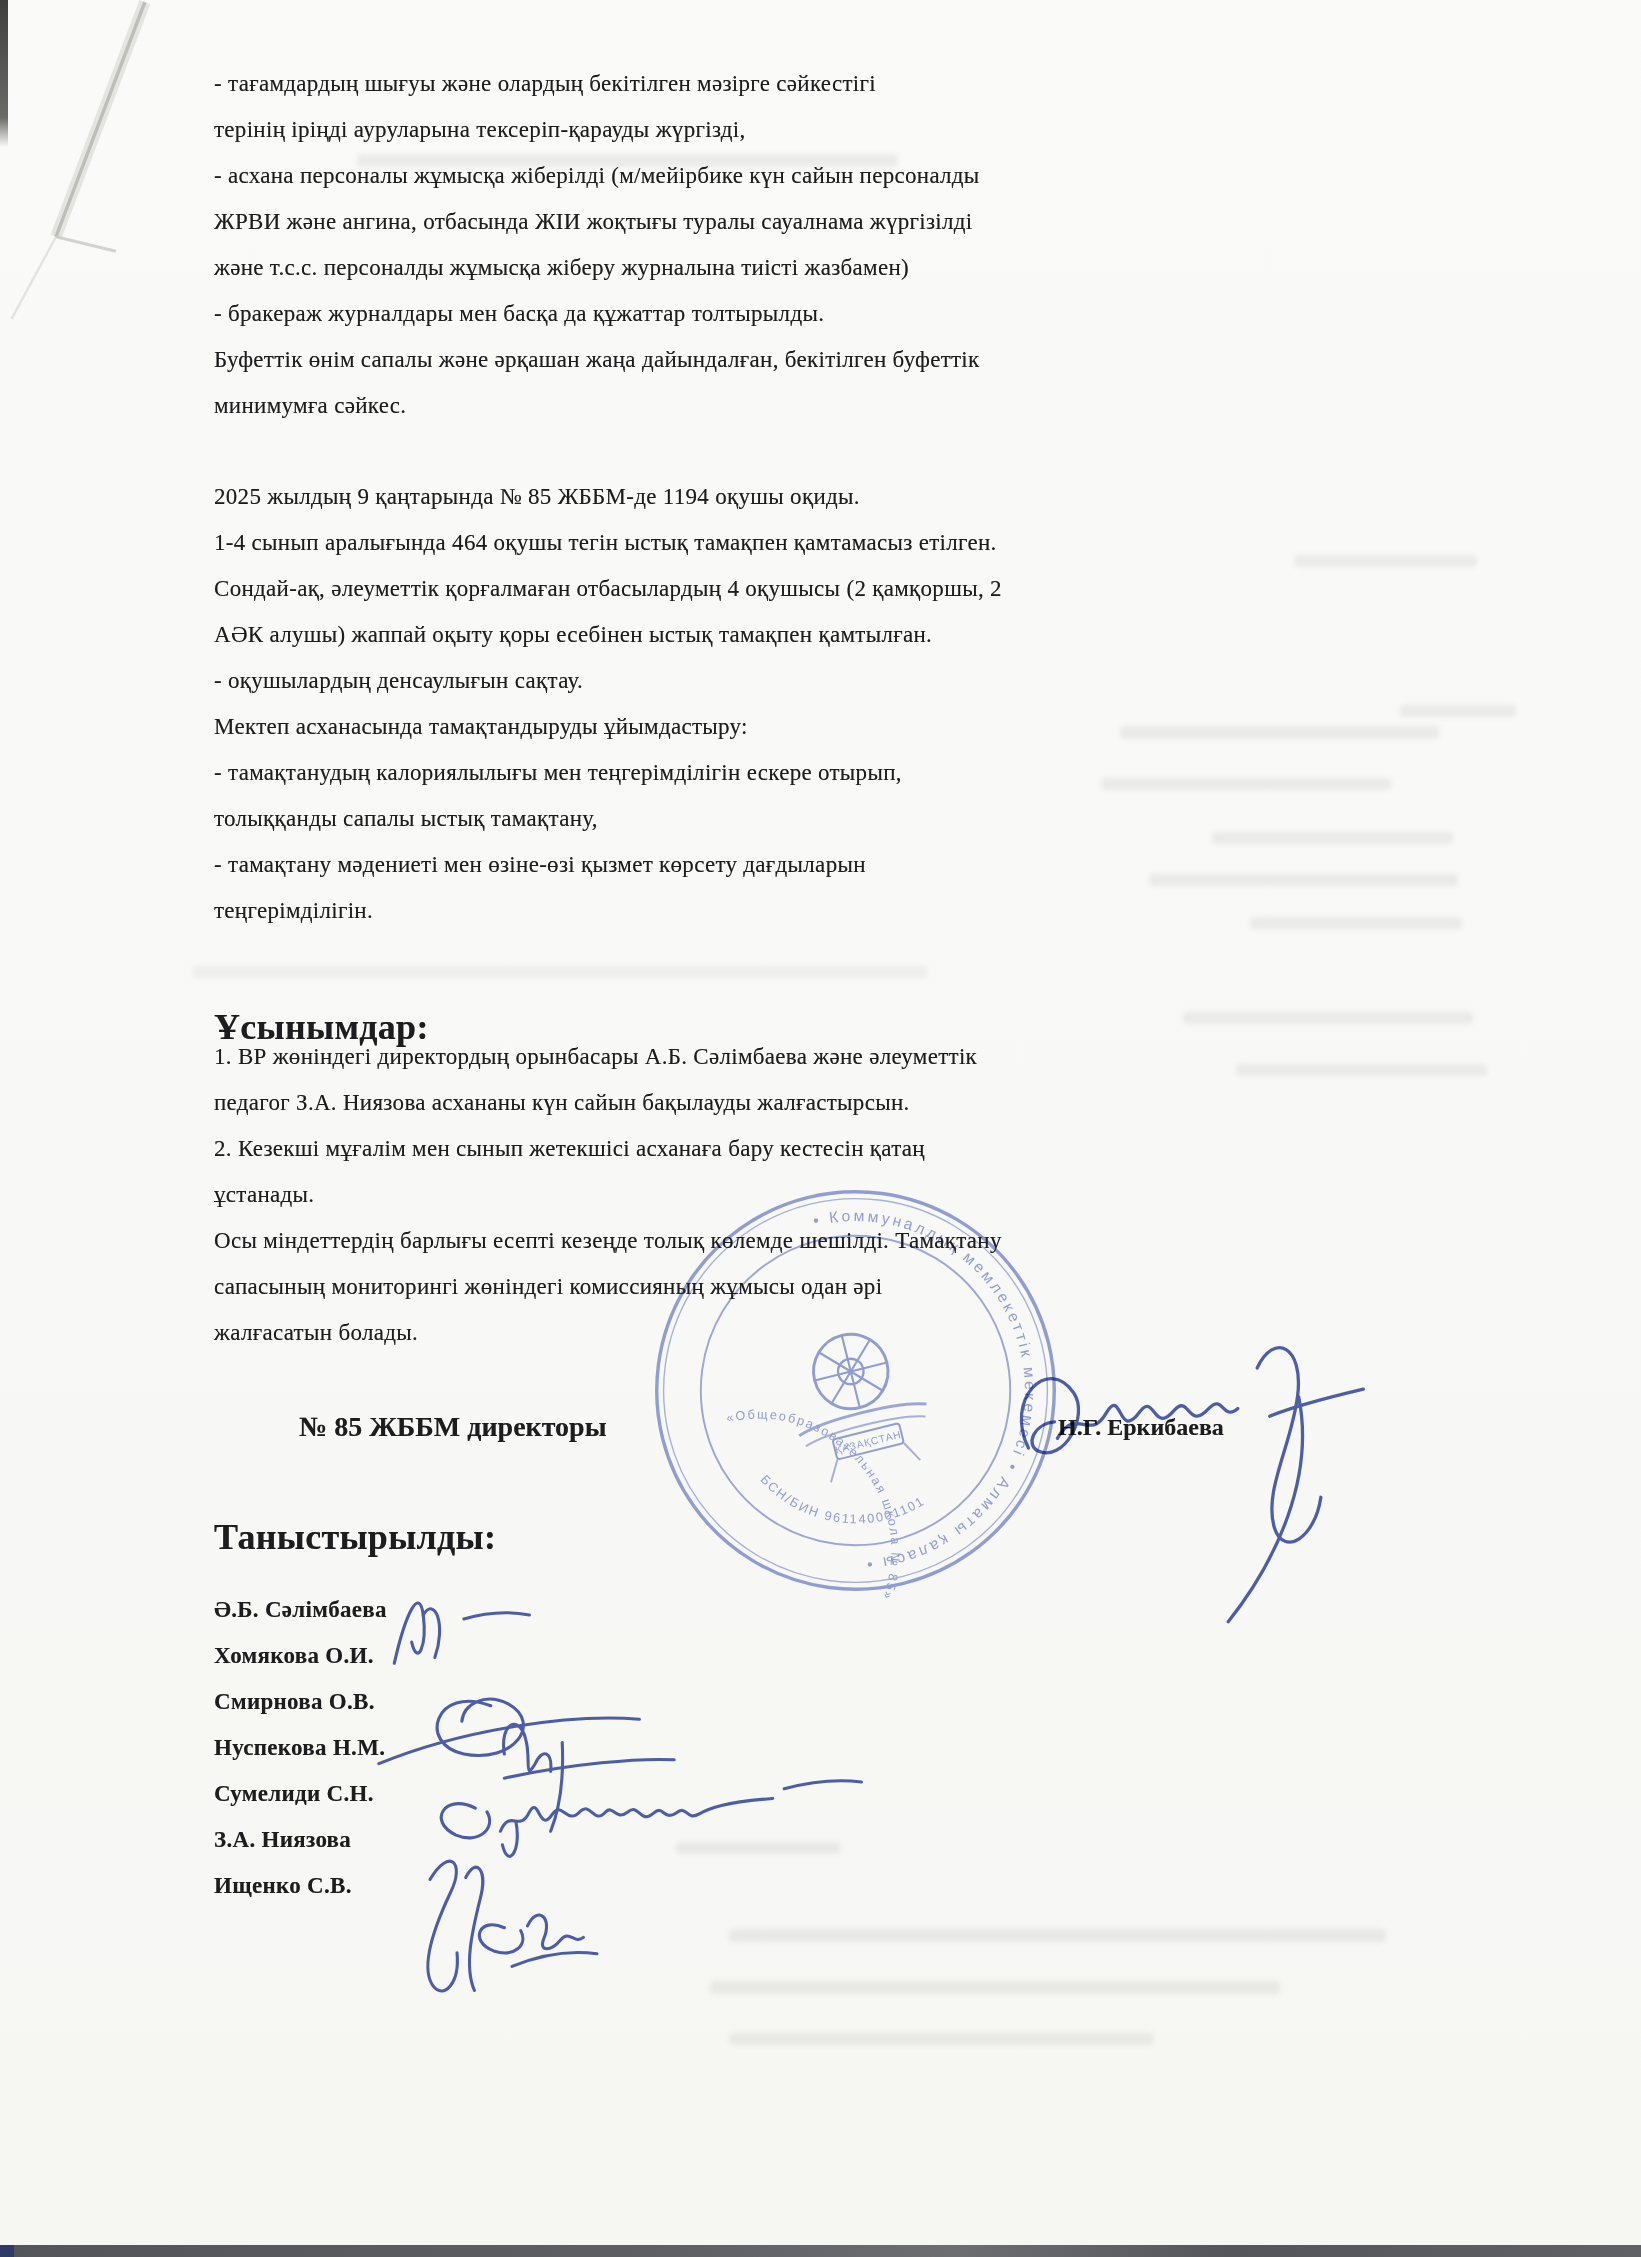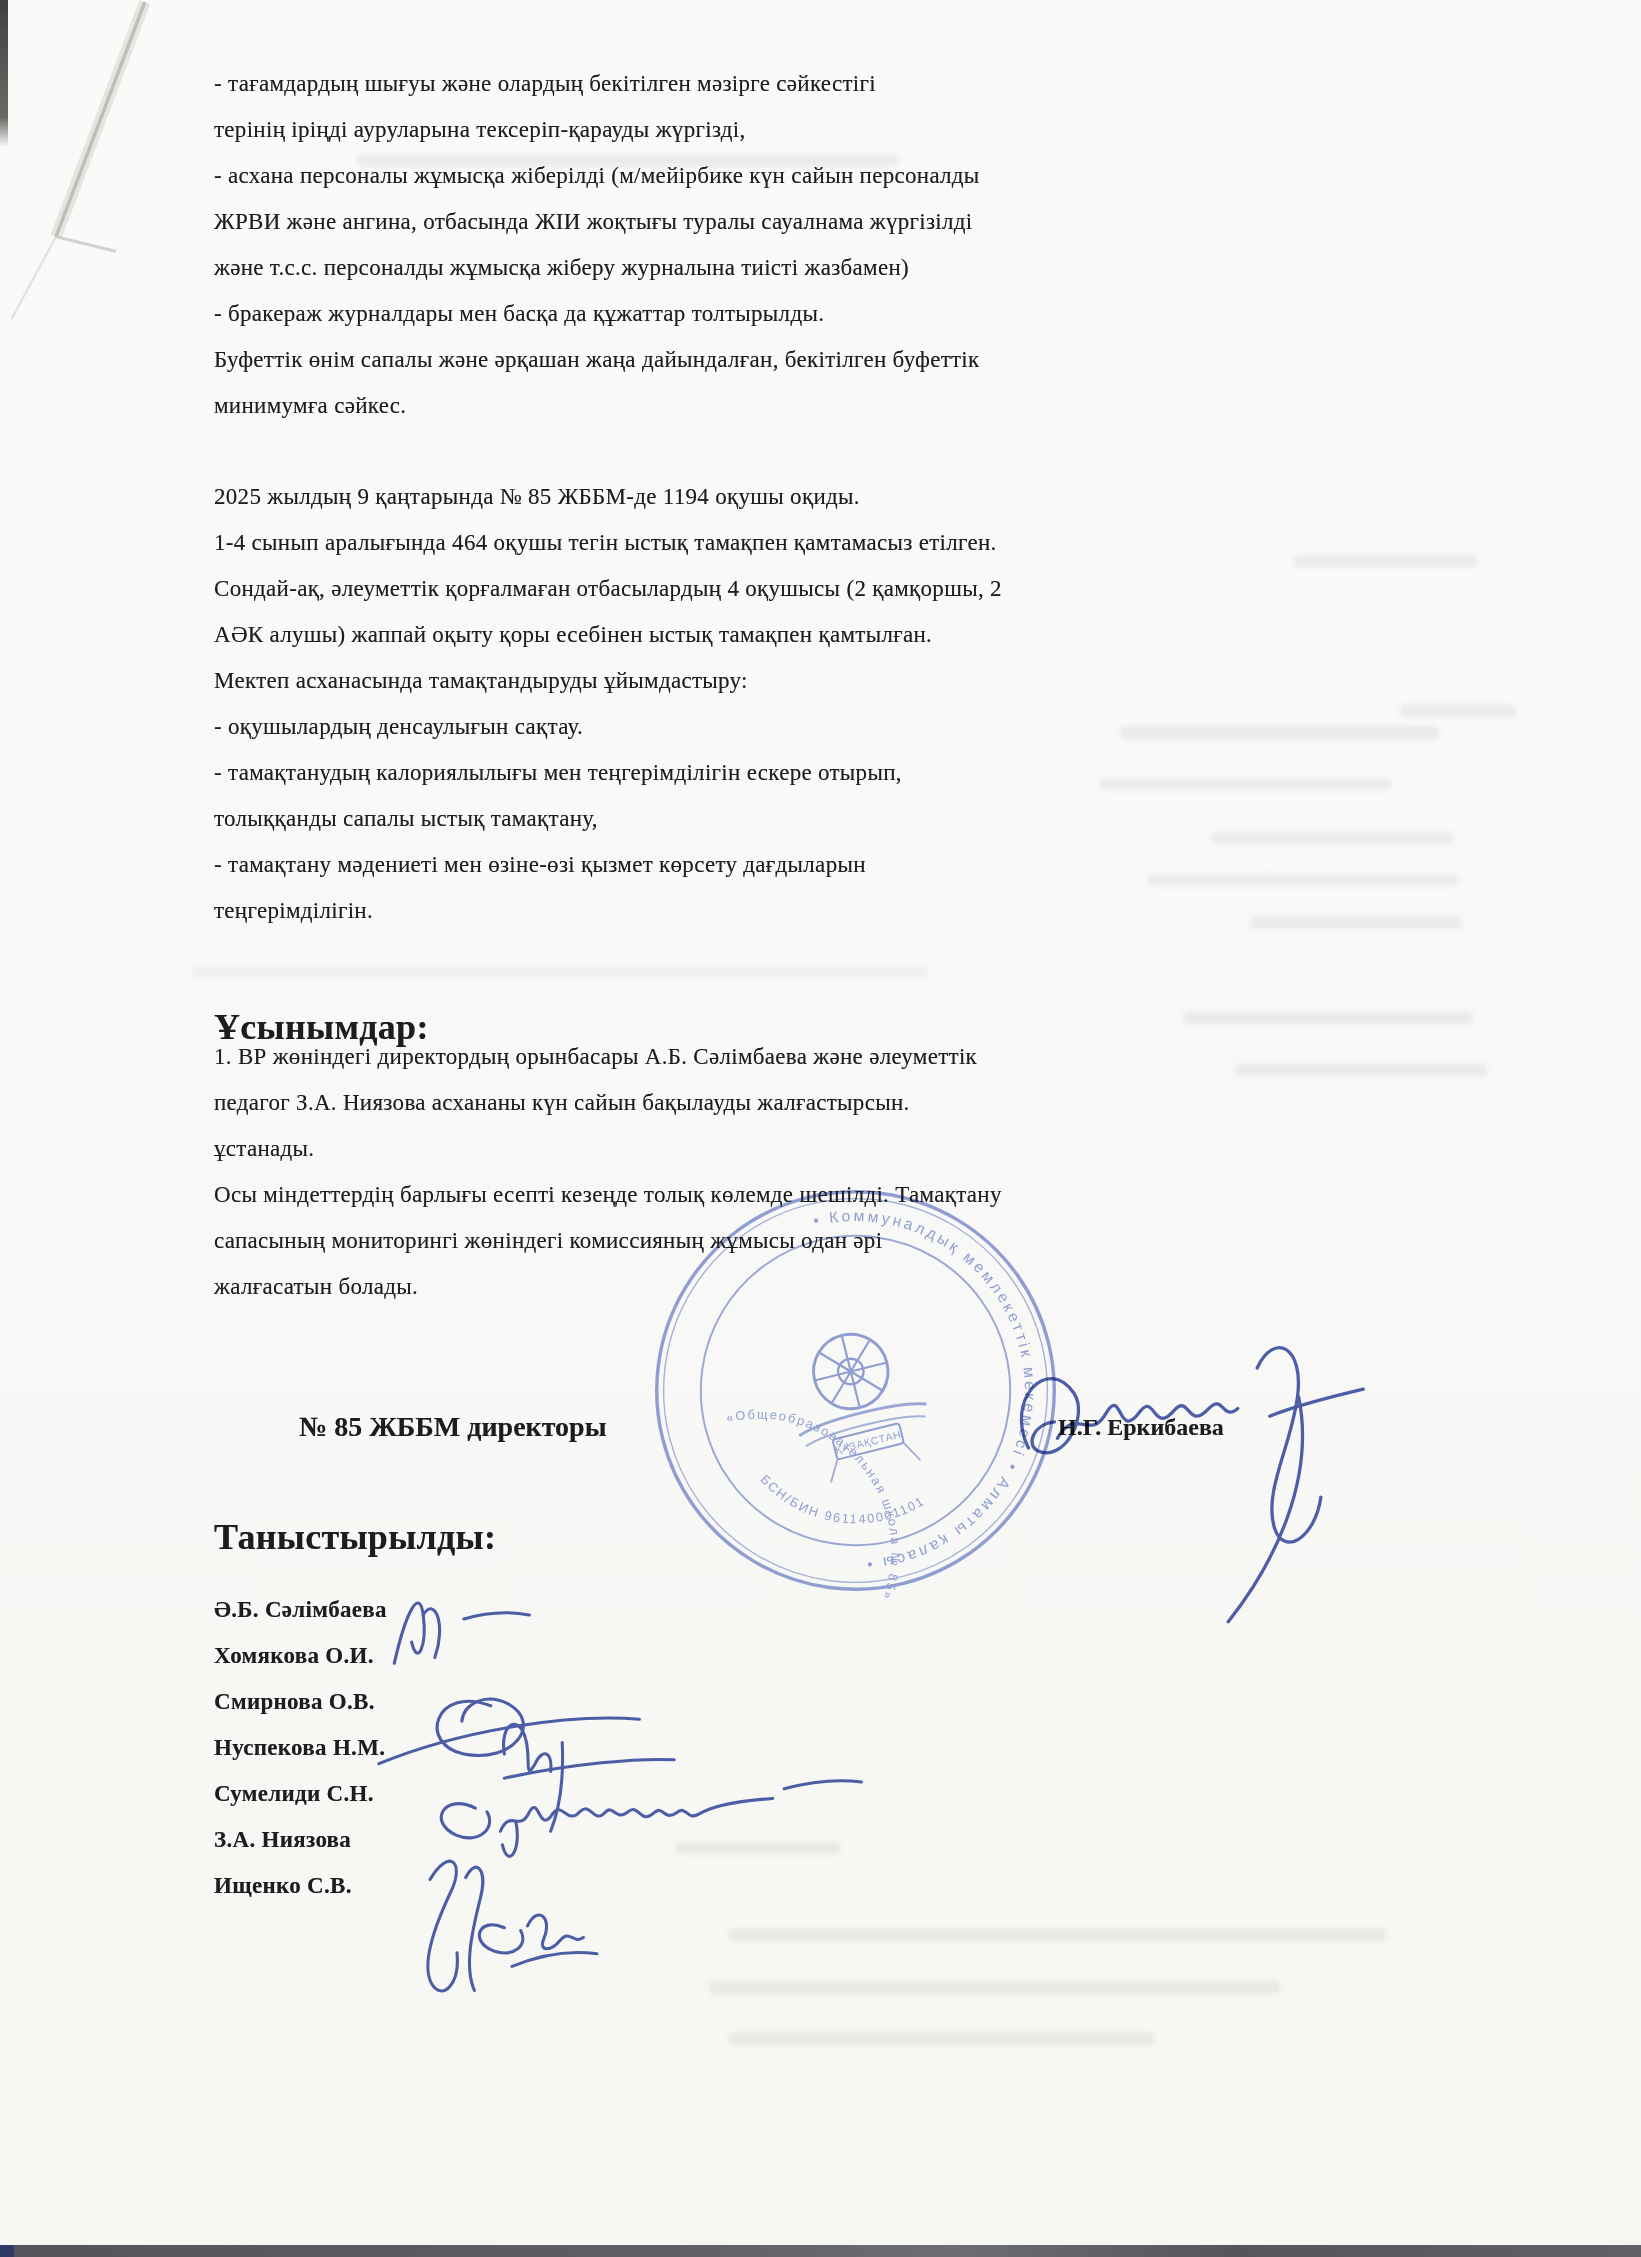--- a/index.html
+++ b/index.html
@@ -73,33 +73,34 @@
       <div class="txtline">- бракераж журналдары мен басқа да құжаттар толтырылды.</div>
       <div class="txtline">Буфеттік өнім сапалы және әрқашан жаңа дайындалған, бекітілген буфеттік</div>
       <div class="txtline">минимумға сәйкес.</div>
     </div>
 
   <div class="txtblock" style="top:474px">
       <div class="txtline">2025 жылдың 9 қаңтарында № 85 ЖББМ-де 1194 оқушы оқиды.</div>
       <div class="txtline">1-4 сынып аралығында 464 оқушы тегін ыстық тамақпен қамтамасыз етілген.</div>
       <div class="txtline">Сондай-ақ, әлеуметтік қорғалмаған отбасылардың 4 оқушысы (2 қамқоршы, 2</div>
       <div class="txtline">АӘК алушы) жаппай оқыту қоры есебінен ыстық тамақпен қамтылған.</div>
+      <div class="txtline">- оқушылардың денсаулығын сақтау.</div>
       <div class="txtline">Мектеп асханасында тамақтандыруды ұйымдастыру:</div>
-      <div class="txtline">- оқушылардың денсаулығын сақтау.</div>
       <div class="txtline">- тамақтанудың калориялылығы мен теңгерімділігін ескере отырып,</div>
       <div class="txtline">толыққанды сапалы ыстық тамақтану,</div>
       <div class="txtline">- тамақтану мәдениеті мен өзіне-өзі қызмет көрсету дағдыларын</div>
       <div class="txtline">теңгерімділігін.</div>
     </div>
 
   <div class="heading" style="top:988px">Ұсынымдар:</div>
 
   <div class="txtblock" style="top:1034px">
       <div class="txtline">1. ВР жөніндегі директордың орынбасары А.Б. Сәлімбаева және әлеуметтік</div>
       <div class="txtline">педагог З.А. Ниязова асхананы күн сайын бақылауды жалғастырсын.</div>
+      <div class="txtline">2. Кезекші мұғалім мен сынып жетекшісі асханаға бару кестесін қатаң</div>
       <div class="txtline">ұстанады.</div>
       <div class="txtline">Осы міндеттердің барлығы есепті кезеңде толық көлемде шешілді. Тамақтану</div>
       <div class="txtline">сапасының мониторингі жөніндегі комиссияның жұмысы одан әрі</div>
       <div class="txtline">жалғасатын болады.</div>
     </div>
 
   <div class="director-row">
     <span class="director-label">№ 85 ЖББМ директоры</span>
     <span class="director-name">Н.Г. Еркибаева</span>
   </div>

